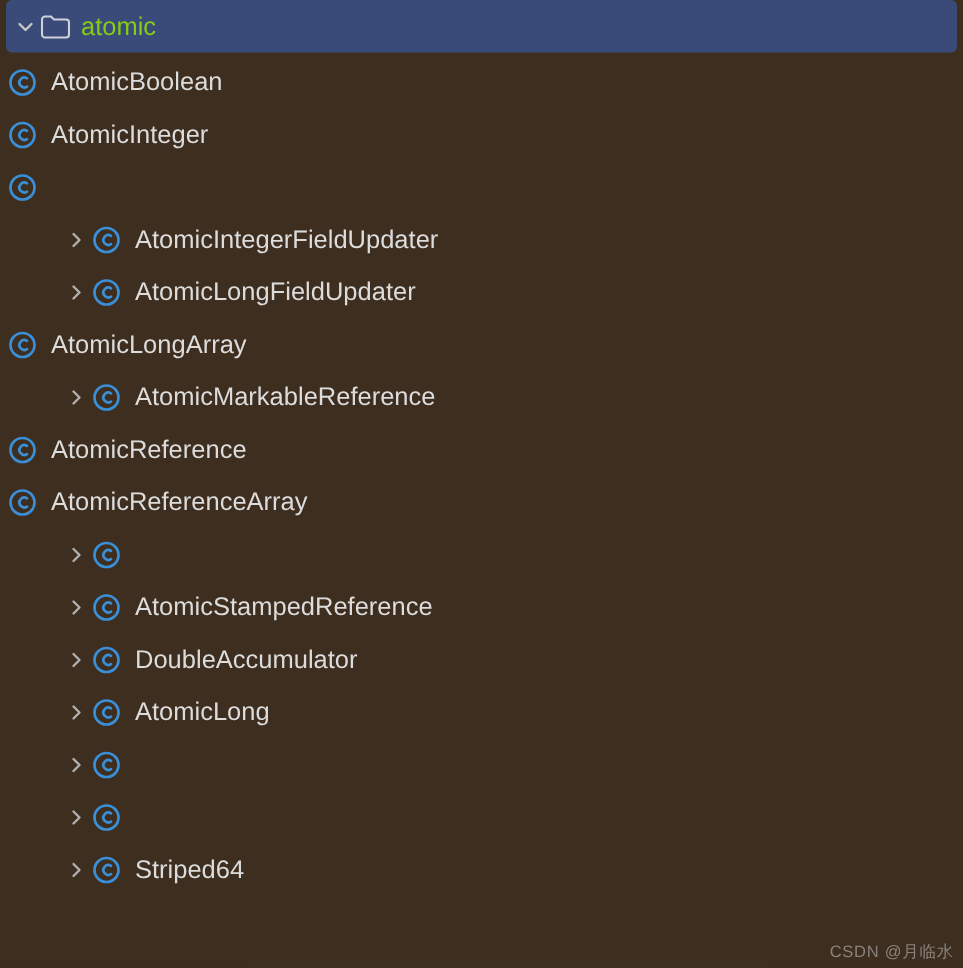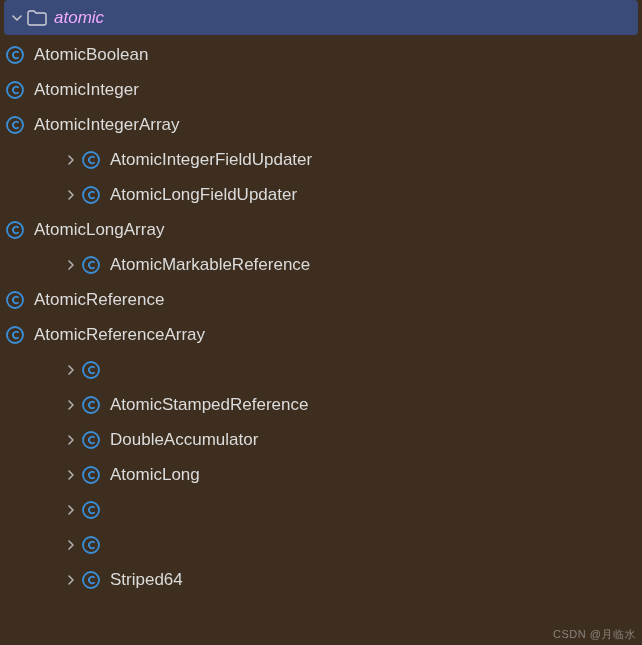--- a/index.html
+++ b/index.html
@@ -46,24 +46,24 @@
     }
     .class-icon {
       width: 22px;
       height: 22px;
       display: inline-flex;
       align-items: center;
       justify-content: center;
       margin-right: 8px;
       flex-shrink: 0;
     }
-    .indent-1 { padding-left: 62px; }
+    .indent-1 { padding-left: 42px; }
     .indent-2 { }
     .label { color: #dcdcdc; }
-    .selected .label { color: #f0abfc; font-style: italic; }
+    .selected .label { color: #84cc16; }
     .watermark {
       position: absolute;
       right: 6px;
       bottom: 3px;
       font-size: 11px;
       color: rgba(200,200,200,0.55);
       letter-spacing: 0.5px;
     }
   </style>
 </head>
@@ -104,21 +104,20 @@
         </span>
         <span class="label">AtomicInteger</span>
       </div>
       <div class="tree-row indent-2">
         <span class="class-icon">
           <svg width="20" height="20" viewBox="0 0 20 20">
   <circle cx="10" cy="10" r="8" fill="none" stroke="#3a8fd9" stroke-width="1.8"></circle>
   <path d="M13 7.2a3.3 3.3 0 1 0 0 5.6" fill="none" stroke="#3a8fd9" stroke-width="1.8" stroke-linecap="round"></path>
 </svg>
         </span>
-        <span class="label">AtomicIntegerArray</span>
       </div>
       <div class="tree-row indent-1">
         <span class="chevron">
           <svg width="12" height="12" viewBox="0 0 12 12">
             <path d="M4 2l4 4-4 4" stroke="#b0b0b0" stroke-width="1.6" fill="none" stroke-linecap="round" stroke-linejoin="round"></path>
           </svg>
         </span>
         <span class="class-icon">
           <svg width="20" height="20" viewBox="0 0 20 20">
   <circle cx="10" cy="10" r="8" fill="none" stroke="#3a8fd9" stroke-width="1.8"></circle>

